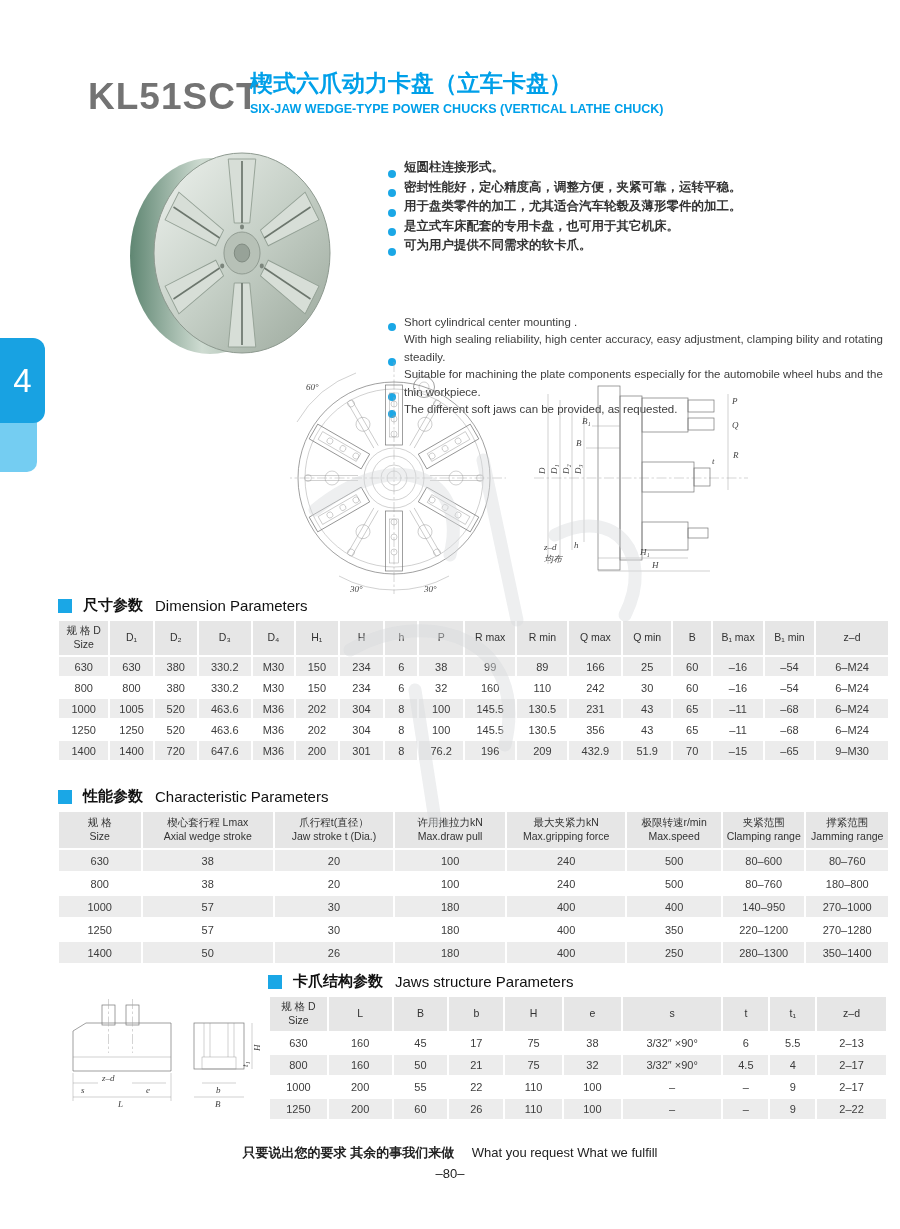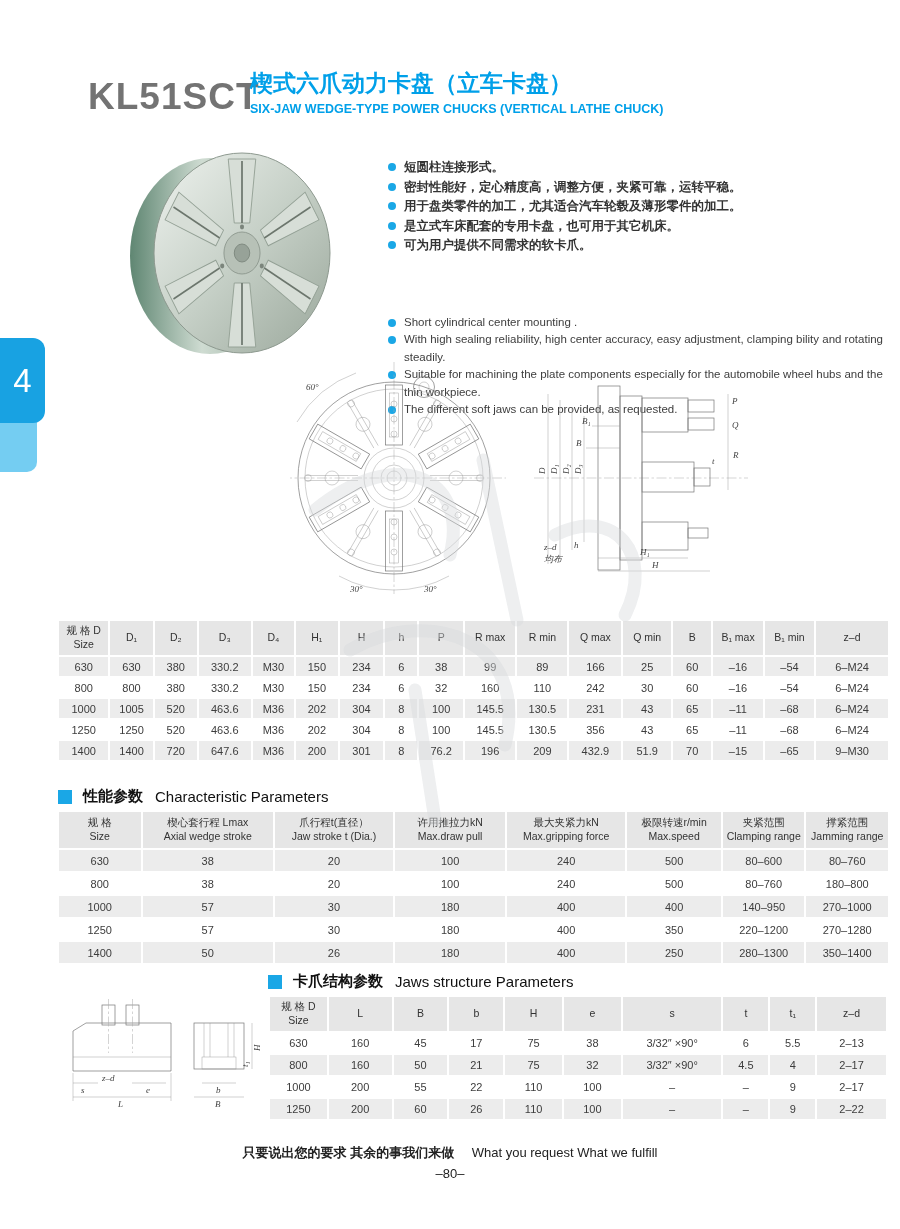--- a/index.html
+++ b/index.html
@@ -15,21 +15,21 @@
   .side-tab{position:absolute;left:0;top:338px;width:45px;height:85px;background:#18a2e2;
             border-radius:0 12px 12px 0;display:flex;align-items:center;justify-content:center;
             color:#fff;font-size:33px;z-index:3;}
   .side-tab-light{position:absolute;left:0;top:412px;width:37px;height:60px;background:#74cdf2;
             border-radius:0 10px 10px 0;z-index:2;}
 
   
   .features{position:absolute;margin:0;padding:0;list-style:none;}
   .features.cn{left:388px;top:158px;}
   .features.en{left:388px;top:278px;margin-top:36px;}
-  .features li{display:flex;align-items:flex-start;}
+  .features li{display:flex;align-items:flex-end;}
   .features.cn li{font-size:12.5px;font-weight:700;color:#333;line-height:19.5px;}
   .features.en li{font-size:11.5px;font-weight:400;color:#3d3d3d;line-height:17.4px;}
   .features .dot{width:8px;height:8px;border-radius:50%;background:#1aa7e6;flex:0 0 8px;
                  margin:5px 8px 0 0;}
 
   .photo{position:absolute;left:118px;top:146px;width:228px;height:218px;}
   .drawing{position:absolute;left:290px;top:356px;width:460px;height:242px;}
   .dwg{fill:none;stroke:#777;stroke-width:.7;}
   .dwg-thin{fill:none;stroke:#999;stroke-width:.45;}
   .dwg-dash{fill:none;stroke:#a9a9a9;stroke-width:.5;stroke-dasharray:10 2.5 2.5 2.5;}
@@ -273,20 +273,25 @@
         <line x1="58" y1="205" x2="170" y2="205" class="dwg-thin"></line>
         <text x="4" y="184" class="dwg-lbl">z–d</text>
         <text x="4" y="196" class="dwg-lbl">均布</text>
         <text x="34" y="182" class="dwg-lbl">h</text>
         <text x="100" y="189" class="dwg-lbl">H₁</text>
         <text x="112" y="202" class="dwg-lbl">H</text>
       </g>
     </svg>
   </div>
 
+  <div class="section-title" id="st-dim">
+    <span class="sq"></span>
+    <span class="cn">尺寸参数</span>
+    <span class="en">Dimension Parameters</span>
+  </div>
   <table class="tbl dim">
       <thead>
         <tr>
           <th>规 格 D
 Size</th>
           <th>D₁</th>
           <th>D₂</th>
           <th>D₃</th>
           <th>D₄</th>
           <th>H₁</th>

